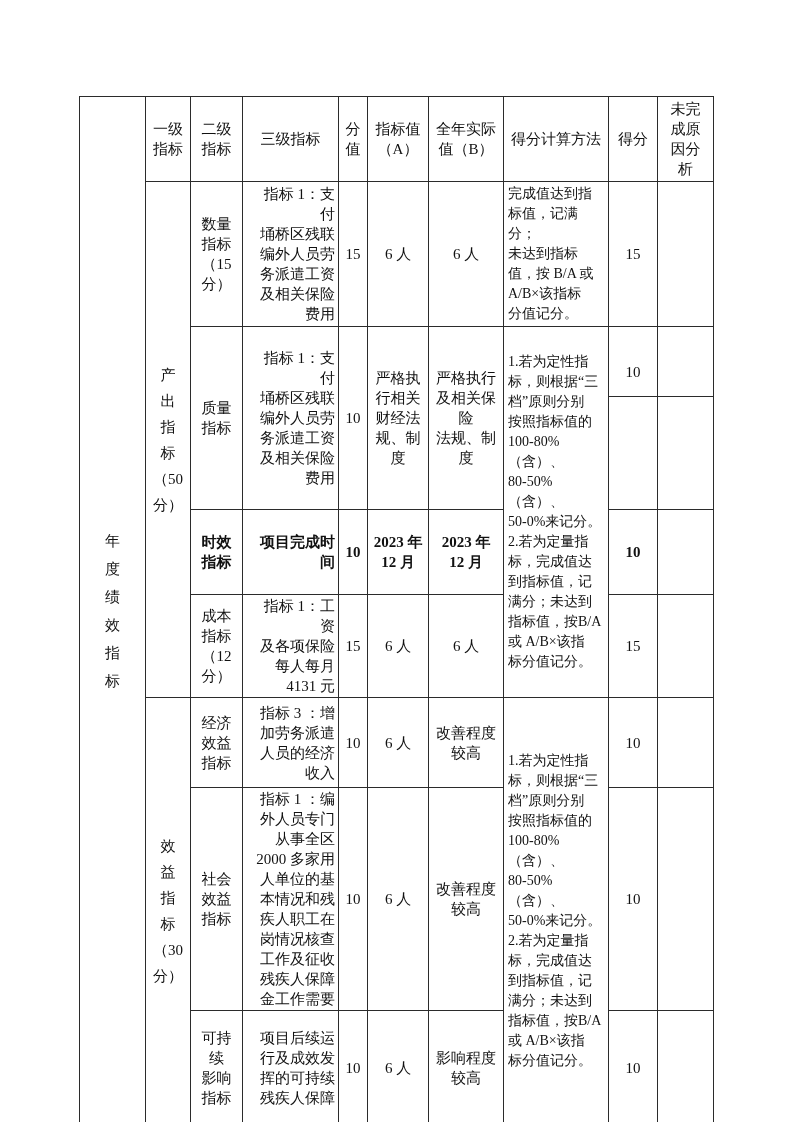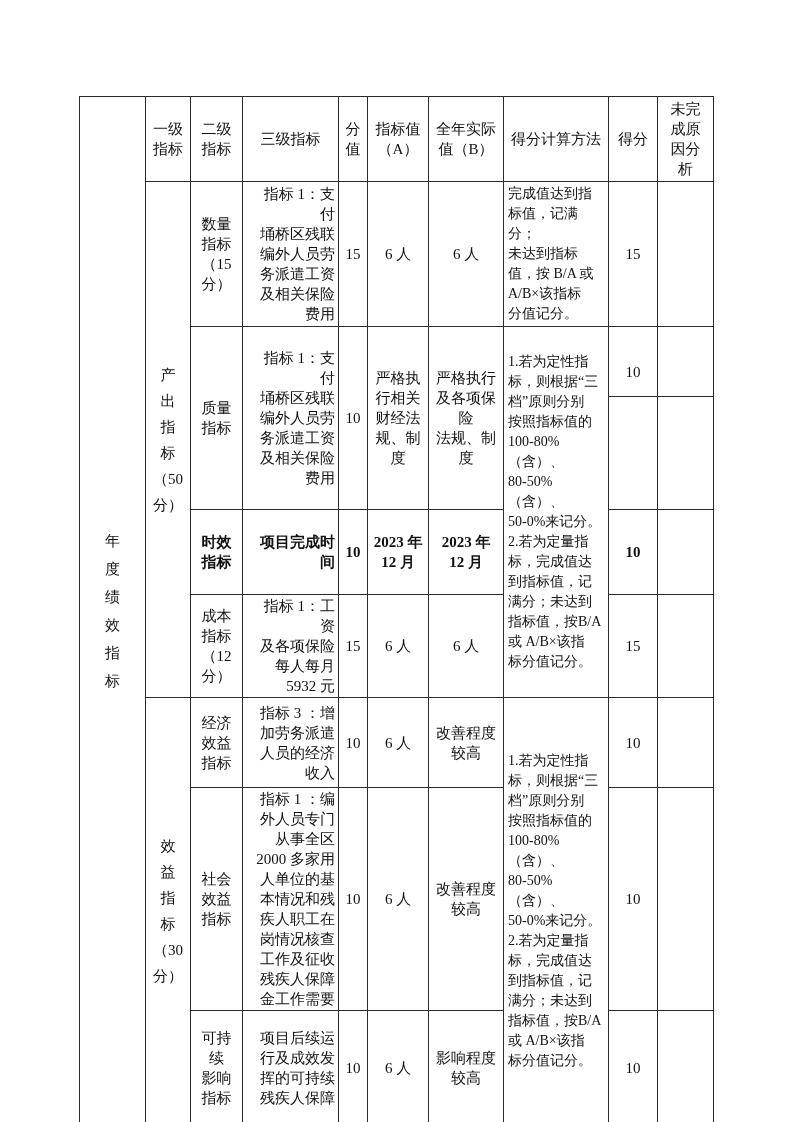--- a/index.html
+++ b/index.html
@@ -142,21 +142,21 @@
 务派遣工资
 及相关保险
 费用</td>
       <td>10</td>
       <td>严格执
 行相关
 财经法
 规、制
 度</td>
       <td>严格执行
-及各项保险
+及相关保险
 法规、制
 度</td>
       <td rowspan="3" class="method">1.若为定性指
 标，则根据“三
 档”原则分别
 按照指标值的
 100-80%（含）、
 80-50%（含）、
 50-0%来记分。
 2.若为定量指
@@ -195,21 +195,21 @@
     </tr>
 
     <tr class="r4">
       <td>成本
 指标
 （12
 分）</td>
       <td class="lv3">指标 1：工资
 及各项保险
 每人每月
-5932 元</td>
+4131 元</td>
       <td>15</td>
       <td>6 人</td>
       <td>6 人</td>
       <td>15</td>
       <td></td>
     </tr>
 
     <tr class="r5">
       <td rowspan="3" class="lv1">效
 益

